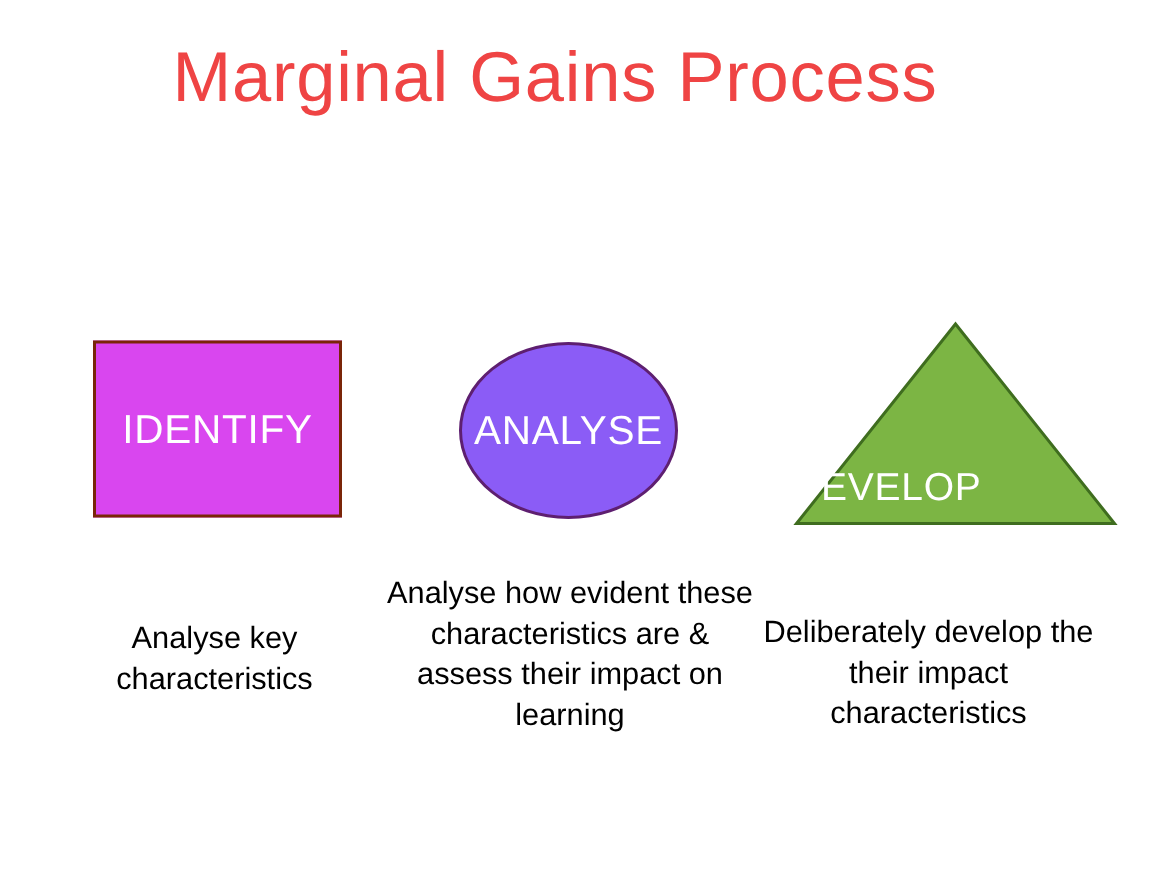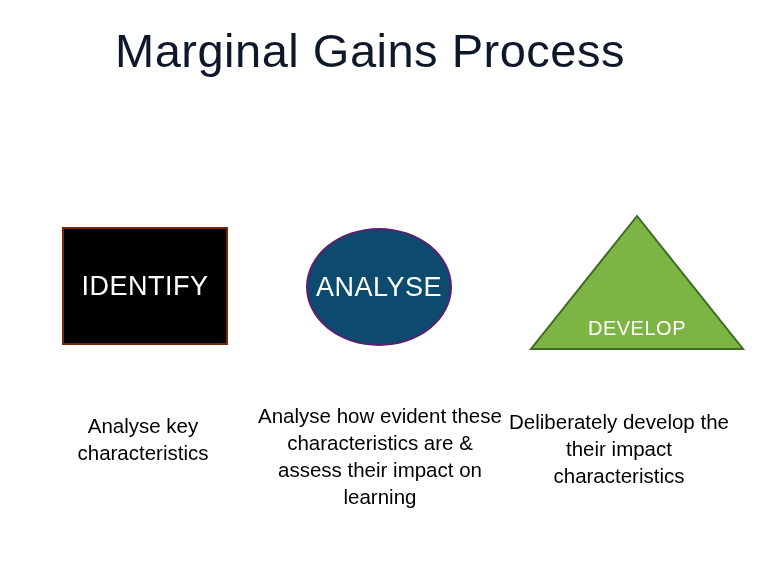--- a/index.html
+++ b/index.html
@@ -14,21 +14,21 @@
     height: 583px;
     background: #ffffff;
     overflow: hidden;
   }
   .title {
     position: absolute;
     top: 18px;
     left: 0;
     width: 740px;
     text-align: center;
-    color: #0f172a;
+    color: #ef4444;
     font-size: 47px;
     font-weight: 400;
     line-height: 1.4;
     letter-spacing: 0.5px;
   }
   .shape-label {
     color: #ffffff;
     font-size: 27px;
     font-weight: 400;
     letter-spacing: 0.5px;
@@ -66,48 +66,47 @@
     height: 139px;
   }
   .triangle-wrap svg {
     display: block;
   }
   .triangle-label {
     position: absolute;
     left: 0;
     bottom: 12px;
     width: 100%;
-    text-align: center;
-    font-size: 20px;
+    font-size: 26px;
   }
   .caption {
     position: absolute;
     color: #000000;
     font-size: 20.5px;
     line-height: 1.32;
     text-align: center;
   }
   .caption-1 { left: 40px;  top: 412px; width: 206px; }
-  .caption-2 { left: 254px; top: 382px; width: 252px; margin-top: 20px; }
+  .caption-2 { left: 254px; top: 382px; width: 252px; }
   .caption-3 { left: 500px; top: 408px; width: 238px; }
 </style>
 </head>
 <body>
 
 <div class="slide">
 
   <div class="title">
     <div>Marginal Gains Process</div>
   </div>
 
-  <div class="shape rect" style="background-color: #000000; border-color: rgb(122, 37, 8);">
+  <div class="shape rect" style="background-color: #d946ef; border-color: rgb(122, 37, 8);">
     <span class="shape-label">IDENTIFY</span>
   </div>
 
-  <div class="shape ellipse" style="background-color: #0c4a6e; border-color: rgb(94, 31, 112);">
+  <div class="shape ellipse" style="background-color: #8b5cf6; border-color: rgb(94, 31, 112);">
     <span class="shape-label">ANALYSE</span>
   </div>
 
   <div class="triangle-wrap">
     <svg width="218" height="139" viewBox="0 0 218 139">
       <polygon points="109,3 3,136 215,136" stroke-width="2" fill="#7CB544" stroke="#3F6D1F"></polygon>
     </svg>
     <span class="shape-label triangle-label">DEVELOP</span>
   </div>
 

